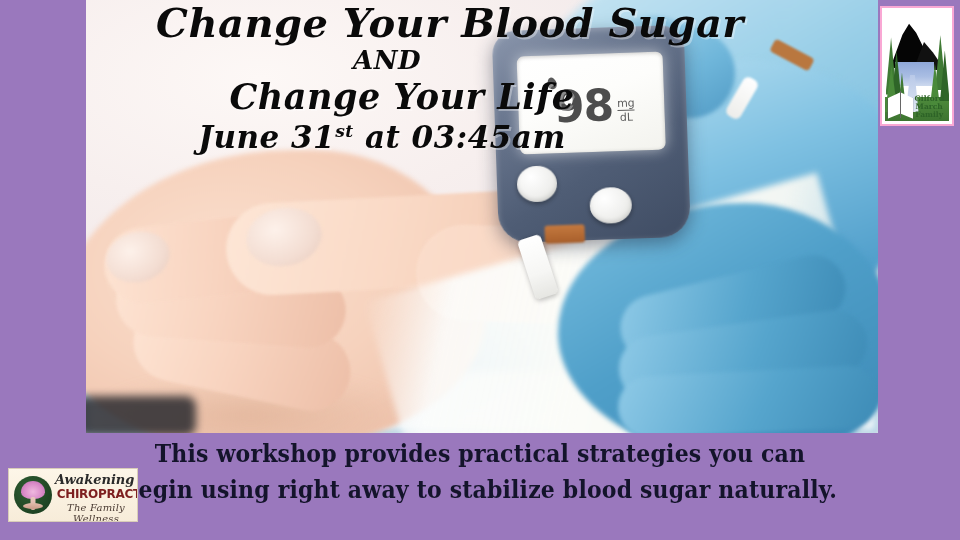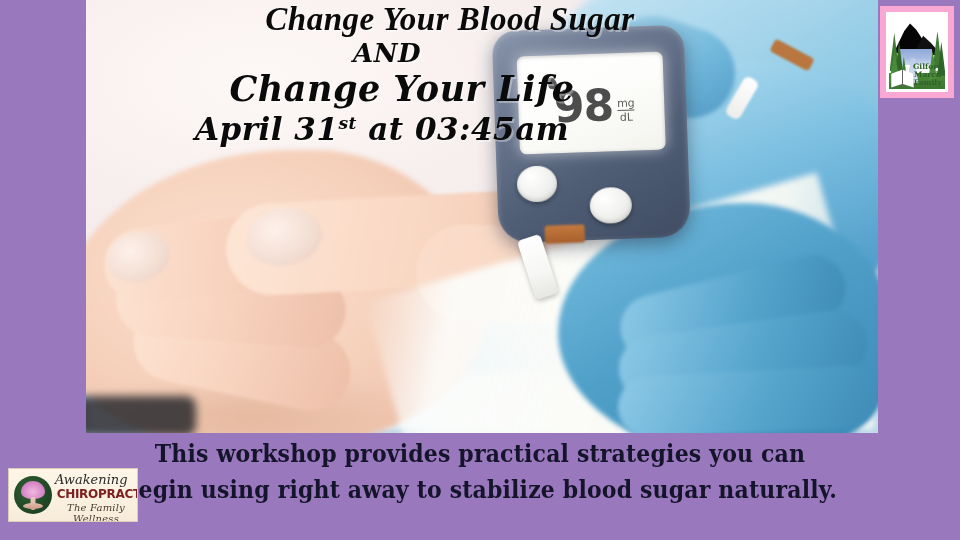--- a/index.html
+++ b/index.html
@@ -225,21 +225,21 @@
     z-index:40;
     pointer-events:none;
   }
   .hl {
     font-family:"DejaVu Serif", serif;
     font-weight:bold; font-style:italic;
     color:#0a0a0a;
     text-shadow:2px 2px 0 rgba(255,255,255,.35);
     letter-spacing:.5px;
   }
-  .hl-1 { font-size:33px; line-height:1.05; margin-left:-64px;font-family:Liberation Serif, serif; }
+  .hl-1 { font-size:40px; line-height:1.05; margin-left:-64px; }
   .hl-2 { font-size:26px; line-height:1.25; margin-left:-190px; }
   .hl-3 { font-size:35px; line-height:1.15; margin-left:-160px; }
   .hl-4 { font-size:31px; line-height:1.3; margin-left:-200px; }
   .sup { font-size:.55em; vertical-align:super; }
 
   
   #bottom-text {
     position:absolute; left:0; top:432px; width:960px;
     text-align:center; z-index:30;
   }
@@ -250,23 +250,23 @@
     font-size:25px;
     line-height:1.42;
     letter-spacing:.2px;
     transform:scaleX(.88);
   }
   .bt-1 { padding-top:4px; }
 
   
   #lib-logo {
     position:absolute; right:6px; top:6px;
-    width:74px; height:92px;
+    width:74px; height:120px;
     background:#ffffff;
-    border:6px solid #f9a8d4;
+    border:2px solid #f9a8d4;
     padding:3px;
     z-index:50;
   }
   .lib-inner {
     position:relative; width:100%; height:100%;
     background:#ffffff; overflow:hidden;
   }
   .lib-sky { position:absolute; left:0; top:0; width:100%; height:44%; background:#ffffff; }
   .lib-mtn {
     position:absolute; left:8%; top:6%; width:74%; height:46%;
@@ -350,21 +350,21 @@
   }
   .lotus-base {
     position:absolute; left:50%; bottom:5px; transform:translateX(-50%);
     width:20px; height:6px;
     background:linear-gradient(180deg,#e2bcab 0%,#cb9c89 100%);
     border-radius:50%;
   }
   .chiro-txt { position:absolute; left:46px; top:4px; width:82px; text-align:center; }
   .c-awak {
     font-family:"DejaVu Serif", serif;
-    font-style:italic; font-weight:normal;
+    font-style:italic; font-weight:bold;
     font-size:13px; color:#2a2a2a; line-height:1.05;
     text-align:center; padding-right:14px;
   }
   .c-chiro {
     font-family:"DejaVu Sans", sans-serif;
     font-weight:bold; font-size:12.5px;
     color:#7d1f1f; letter-spacing:-.3px; line-height:1.1;
     transform:scaleX(.96);
   }
   .c-tag {
@@ -426,21 +426,21 @@
       <div class="btn-round btn-b"></div>
       <div class="strip-port"></div>
       <div class="strip"></div>
     </div>
   </div>
 
   <div id="headline">
     <div class="hl hl-1">Change Your Blood Sugar</div>
     <div class="hl hl-2">AND</div>
     <div class="hl hl-3">Change Your Life</div>
-    <div class="hl hl-4"><span>April 31</span><span class="sup">st</span><span> at 03:45am</span></div>
+    <div class="hl hl-4"><span>June 31</span><span class="sup">st</span><span> at 03:45am</span></div>
   </div>
 
   <div id="bottom-text">
     <div class="bt-line bt-1">This workshop provides practical strategies you can</div>
     <div class="bt-line bt-2">begin using right away to stabilize blood sugar naturally.</div>
   </div>
 
   <div id="lib-logo">
     <div class="lib-inner">
       <div class="lib-sky"></div>

